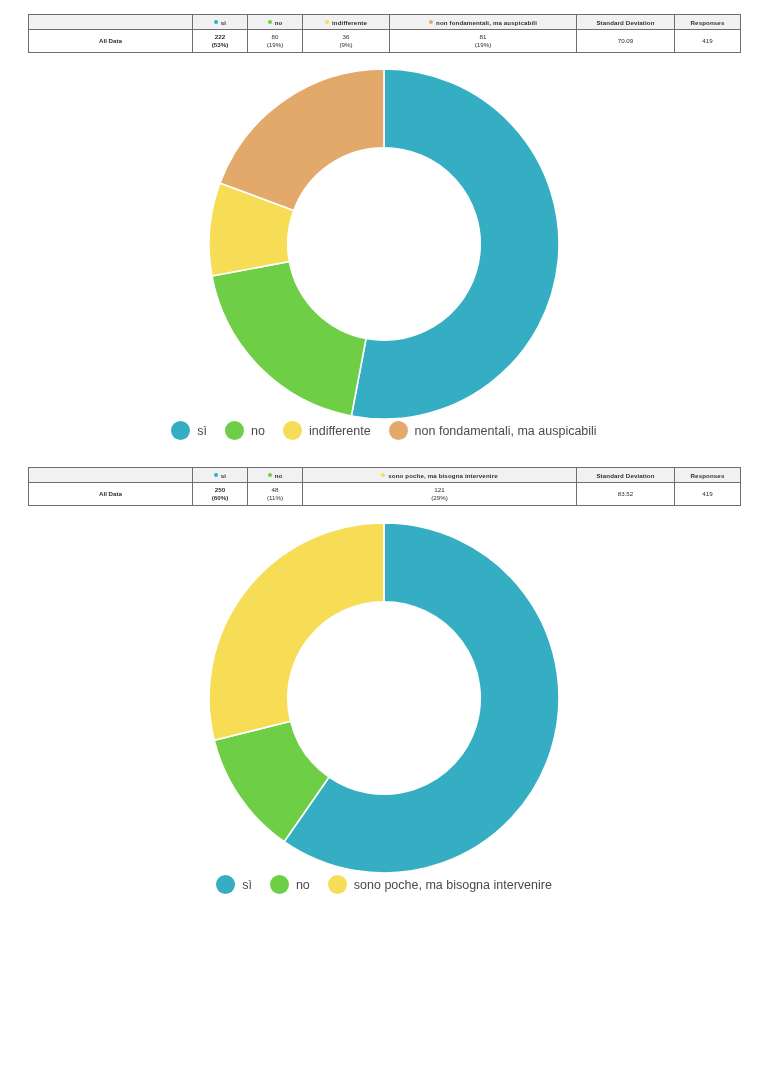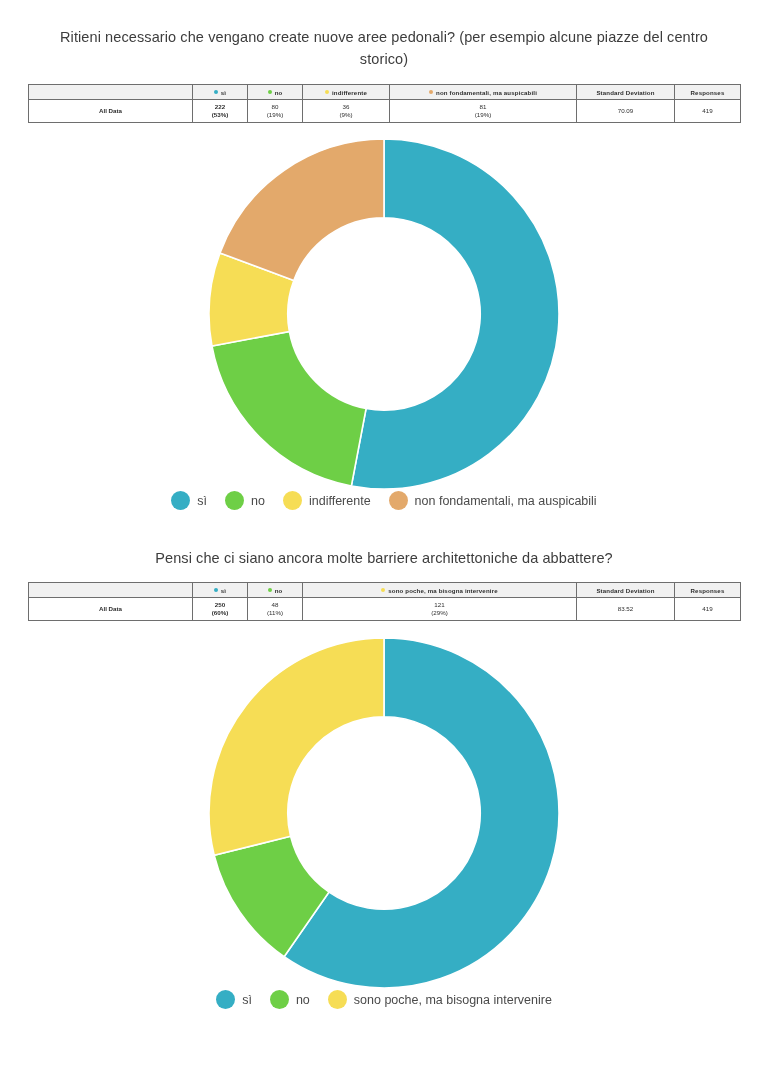--- a/index.html
+++ b/index.html
@@ -126,21 +126,20 @@
     flex: none;
   }
 </style>
 </head>
 <body>
 
 <div class="page">
 
   <div class="section" id="section-1">
 
-    <div class="chart-title">Ritieni necessario che vengano create nuove aree pedonali? (per esempio alcune piazze del centro storico)</div>
 
     <div class="stat-table-wrap" style="margin-top:14px;">
       <table class="stat-table">
         <colgroup>
           <col style="width:164px">
             <col style="width:55px">
             <col style="width:55px">
             <col style="width:87px">
           <col style="width:187px">
             <col style="width:98px">
@@ -229,21 +228,20 @@
       </div>
       <div class="legend-item">
         <span class="legend-swatch" style="background:#e3a96b"></span>
         <span>non fondamentali, ma auspicabili</span>
       </div>
     </div>
   </div>
 
   <div class="section" id="section-2" style="margin-top:27px;">
 
-    <div class="chart-title">Pensi che ci siano ancora molte barriere architettoniche da abbattere?</div>
 
     <div class="stat-table-wrap" style="margin-top:13px;">
       <table class="stat-table">
         <colgroup>
           <col style="width:164px">
             <col style="width:55px">
             <col style="width:55px">
           <col style="width:274px">
             <col style="width:98px">
             <col style="width:66px">

